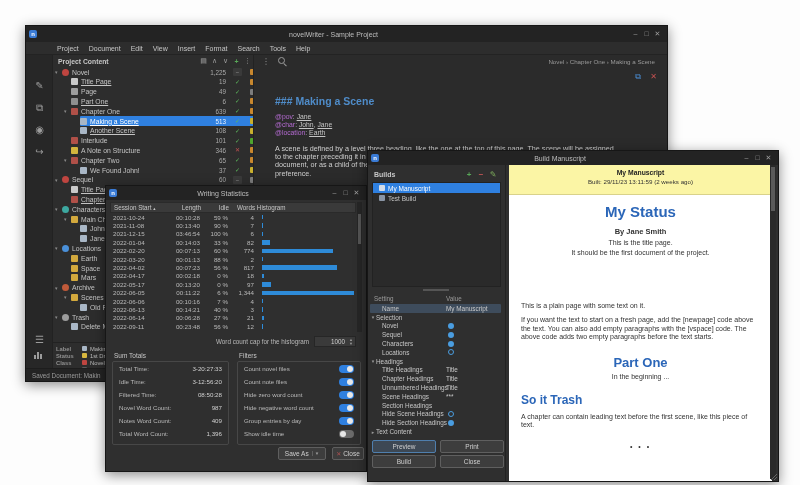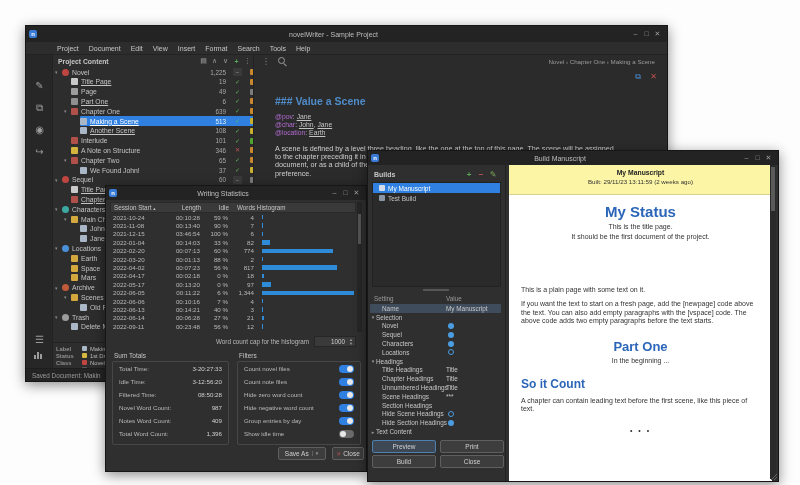--- a/index.html
+++ b/index.html
@@ -457,21 +457,21 @@
     <span>Saved Document: Makin</span>
   </div>
   <div id="editor">
     <div id="etoolbar">
       <span class="tic">⋮</span>
       <span class="mag"></span>
       <span id="breadcrumb">Novel › Chapter One › Making a Scene</span>
     </div>
     <span id="eexpand">⧉</span>
     <span id="eclose">✕</span>
-    <div id="eheading">### Value a Scene</div>
+    <div id="eheading">### Making a Scene</div>
     <div id="etags">
         <div class="tagline"><span class="tagk">@pov</span><span class="tagc">: </span><span class="tagv">Jane</span></div>
         <div class="tagline"><span class="tagk">@char</span><span class="tagc">: </span><span class="tagv">John</span><span class="tagc">, </span><span class="tagv">Jane</span></div>
         <div class="tagline"><span class="tagk">@location</span><span class="tagc">: </span><span class="tagv">Earth</span></div>
       </div>
     <div id="epara1">A scene is defined by a level three heading, like the one at the top of this page. The scene will be assigned to the chapter preceding it in the project tree. The scene document can be sorted after the chapter document, or as a child of the chapter. Both result in the same output in the end, so it is a matter of preference.</div>
     <div id="epara2">
         <div>Each paragraph in the scene i</div>
         <div>like **bold**, _italic_ and **_</div>
         <div class="orange">support for _nested_ emph</div>
@@ -792,28 +792,29 @@
       <div class="btn" id="btn-build">Build</div>
       <div class="btn" id="btn-close">Close</div>
     </div>
   </div>
   <div id="banner">
     <div class="b1">My Manuscript</div>
     <div class="b2">Built: 29/11/23 13:11:59 (2 weeks ago)</div>
   </div>
   <div id="page">
       <div class="pg-title">My Status</div>
+      <div class="pg-byline">By Jane Smith</div>
       <div class="pg-center">This is the title page.</div>
       <div class="pg-center">It should be the first document of the project.</div>
       <div class="pg-spacer"></div>
       <div class="pg-left">This is a plain page with some text on it.</div>
       <div class="pg-left">If you want the text to start on a fresh page, add the [newpage] code above the text. You can also add empty paragraphs with the [vspace] code. The above code adds two empty paragraphs before the text starts.</div>
       <div class="pg-h2c">Part One</div>
       <div class="pg-center">In the beginning ...</div>
-      <div class="pg-h2l">So it Count</div>
+      <div class="pg-h2l">So it Trash</div>
       <div class="pg-left">A chapter can contain leading text before the first scene, like this piece of text.</div>
       <div class="pg-sep">• • •</div>
     </div>
   <div id="pscroll">
       <i></i>
     </div>
   <div id="grip"></div>
 </div>
 
 </body></html>

